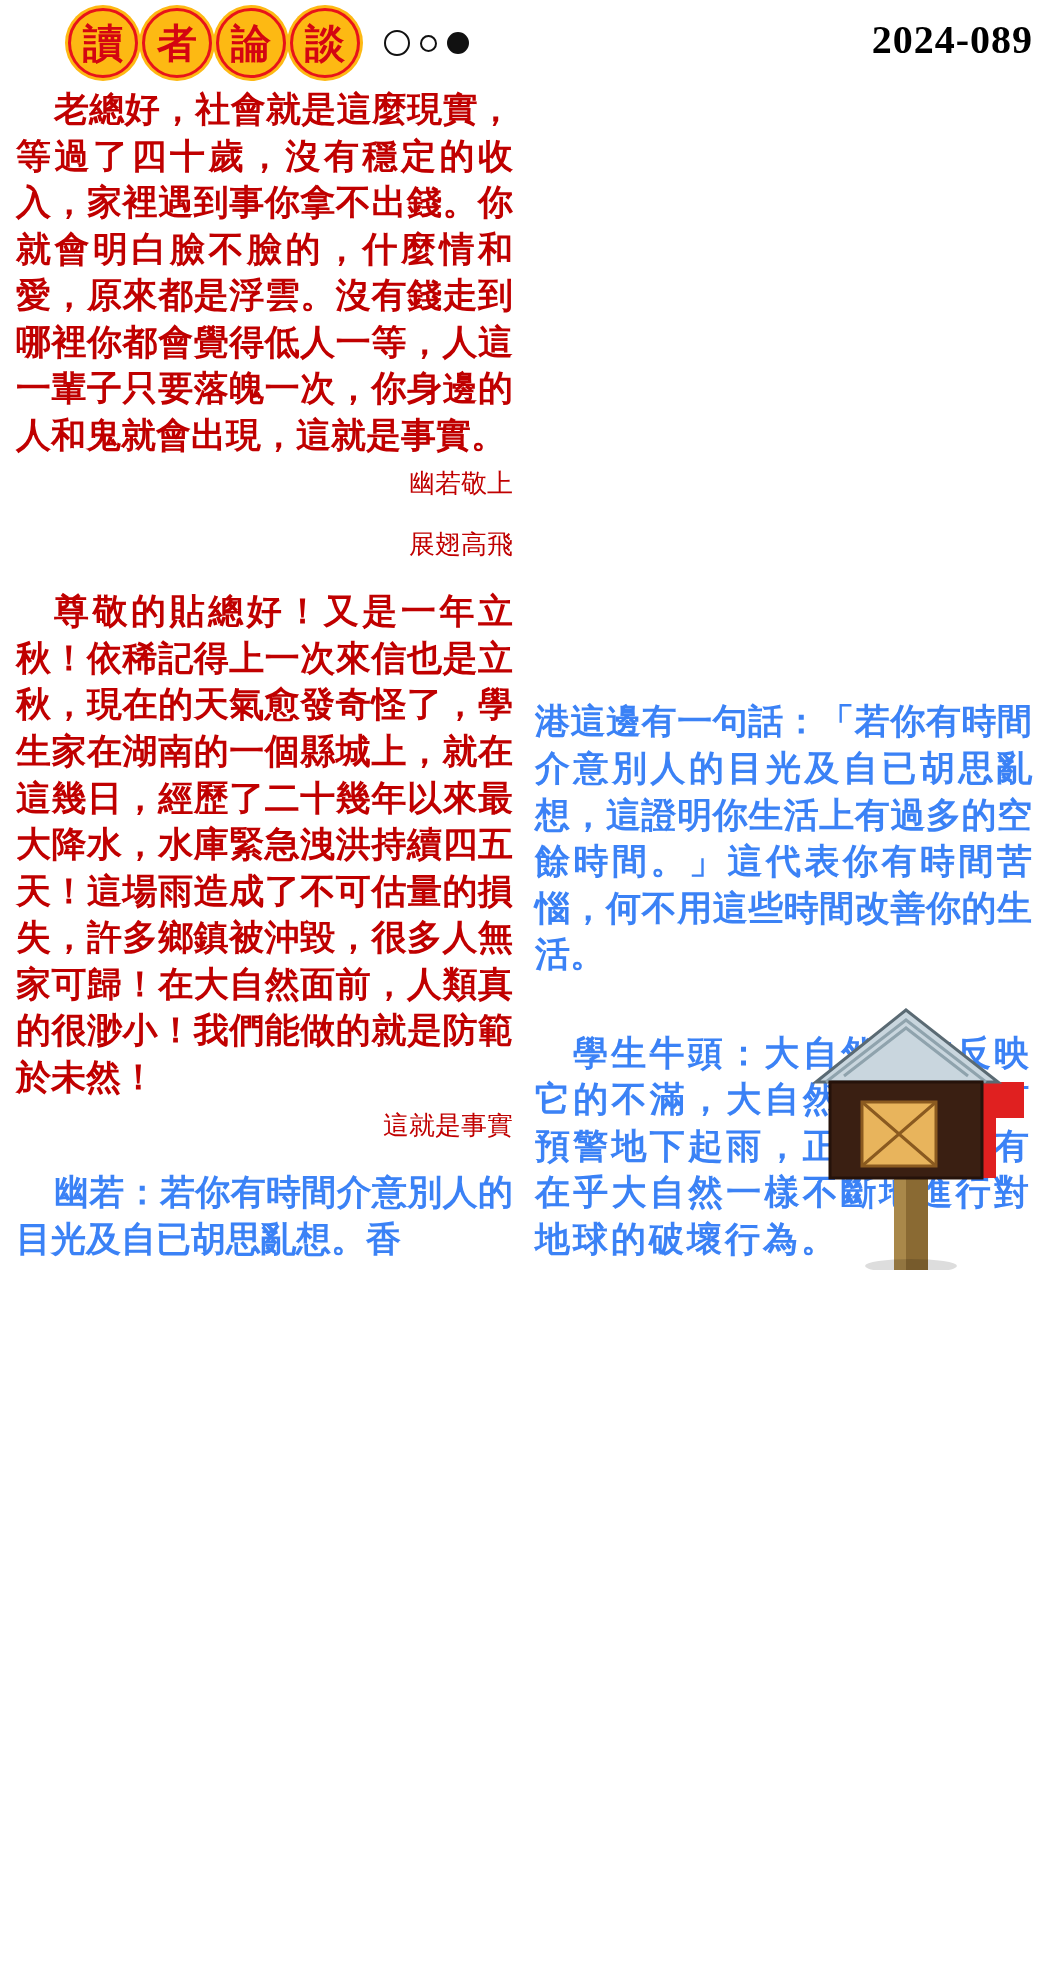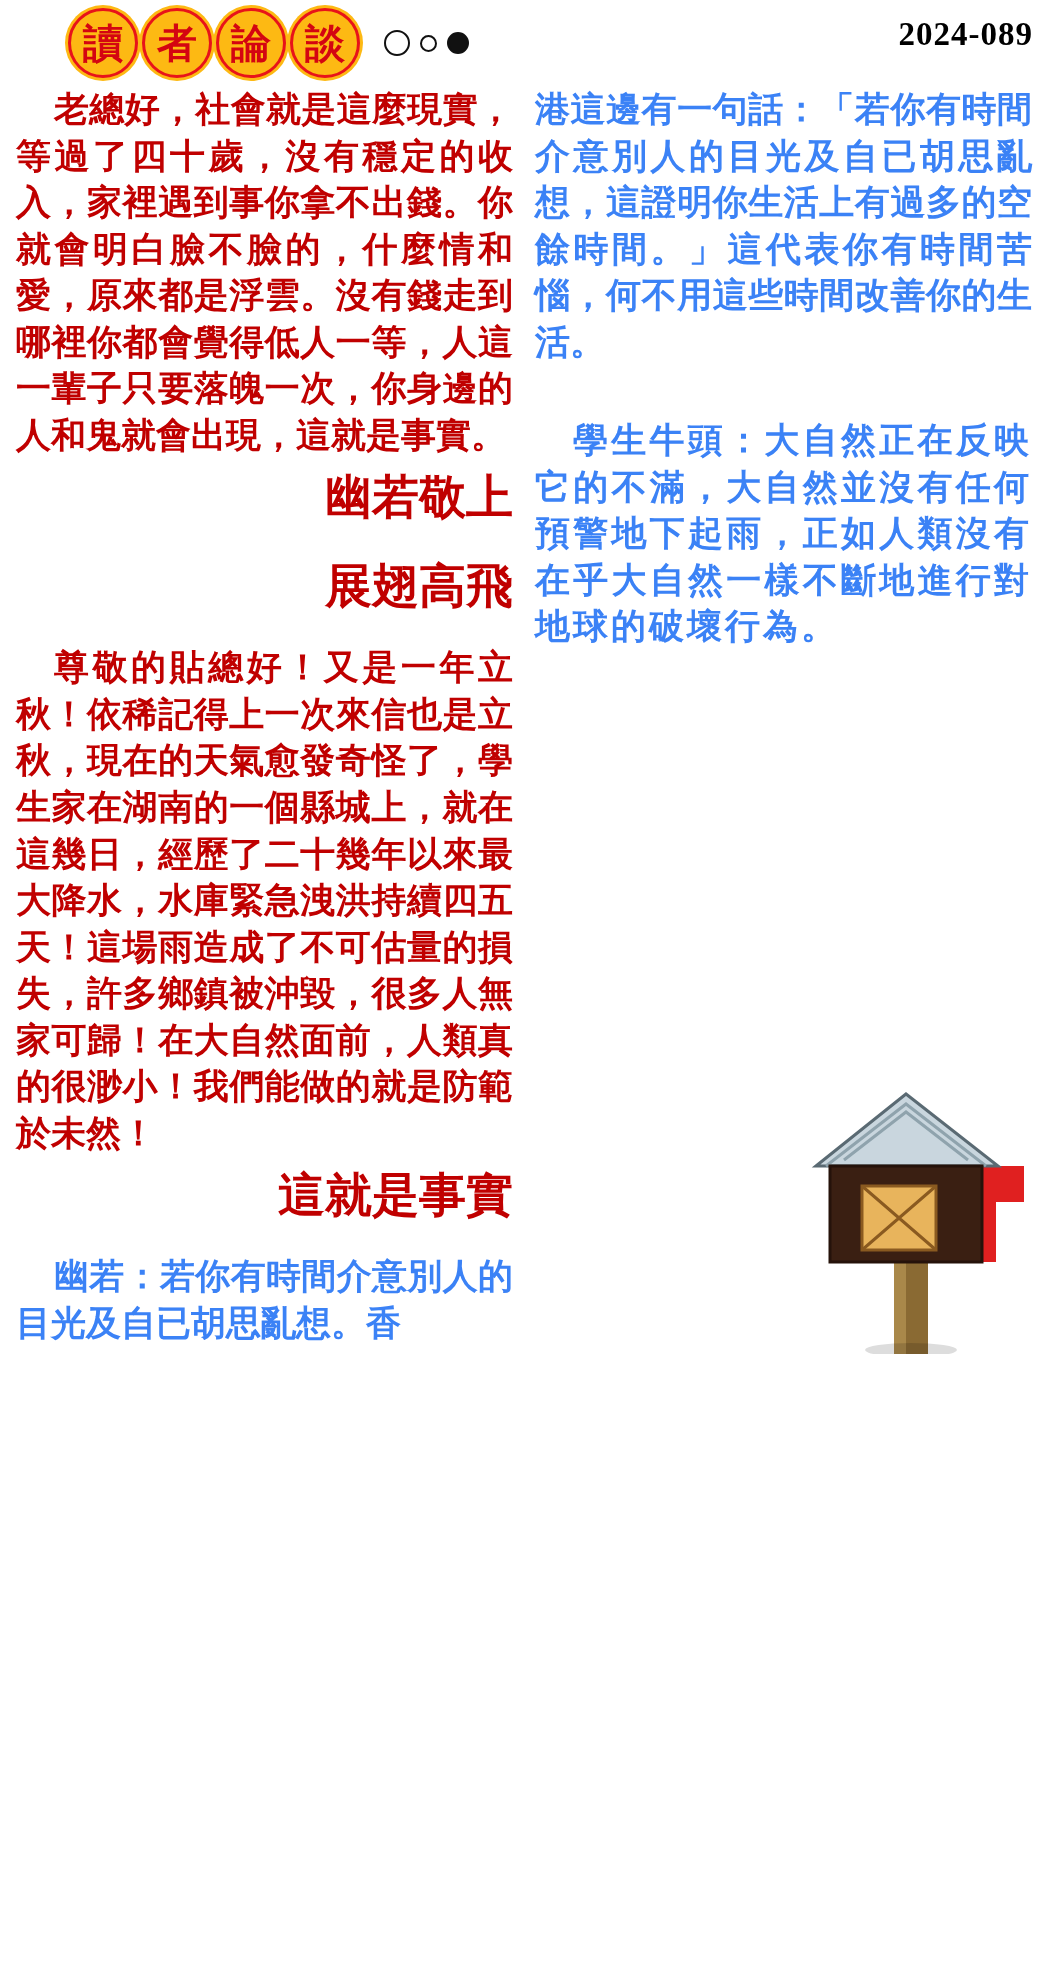--- a/index.html
+++ b/index.html
@@ -59,55 +59,56 @@
     box-sizing: border-box;
   }
   .dot.big-open { width: 26px; height: 26px; background: #fff; }
   .dot.small-open { width: 17px; height: 17px; background: #fff; }
   .dot.filled { width: 22px; height: 22px; background: #111; }
 
   .issue {
     position: absolute;
     right: 24px;
     top: 16px;
-    font-size: 33px;
+    font-size: 40px;
     font-weight: bold;
     color: #000;
     font-family: "Liberation Serif", "DejaVu Serif", serif;
     letter-spacing: 1px;
   }
 
   
   .columns {
     display: flex;
     gap: 22px;
     padding: 0 16px;
     box-sizing: border-box;
     width: 100%;
+    align-items: flex-end;
   }
   .col {
     width: 497px;
     position: relative;
   }
 
   .para {
     font-size: 35px;
     line-height: 1.33;
     margin: 0 0 8px 0;
     text-align: justify;
     text-justify: inter-character;
     font-family: "DejaVu Sans", "Liberation Sans", sans-serif;
     letter-spacing: 0px;
   }
   .para.red { color: #c00000; font-weight: bold; }
   .para.black { color: #3b82f6; font-weight: bold; }
   .indent { text-indent: 38px; }
   .sign {
-    font-size: 47px;
-    font-weight: bold;
+    font-size: 26px;
+    font-weight: normal;
     text-align: right;
     margin: 0 0 26px 0;
     font-family: "DejaVu Sans", "Liberation Sans", sans-serif;
   }
   .sign.red { color: #c00000; }
   .gap { height: 22px; }
 
   .spaced { letter-spacing: 3px; }
 
   

